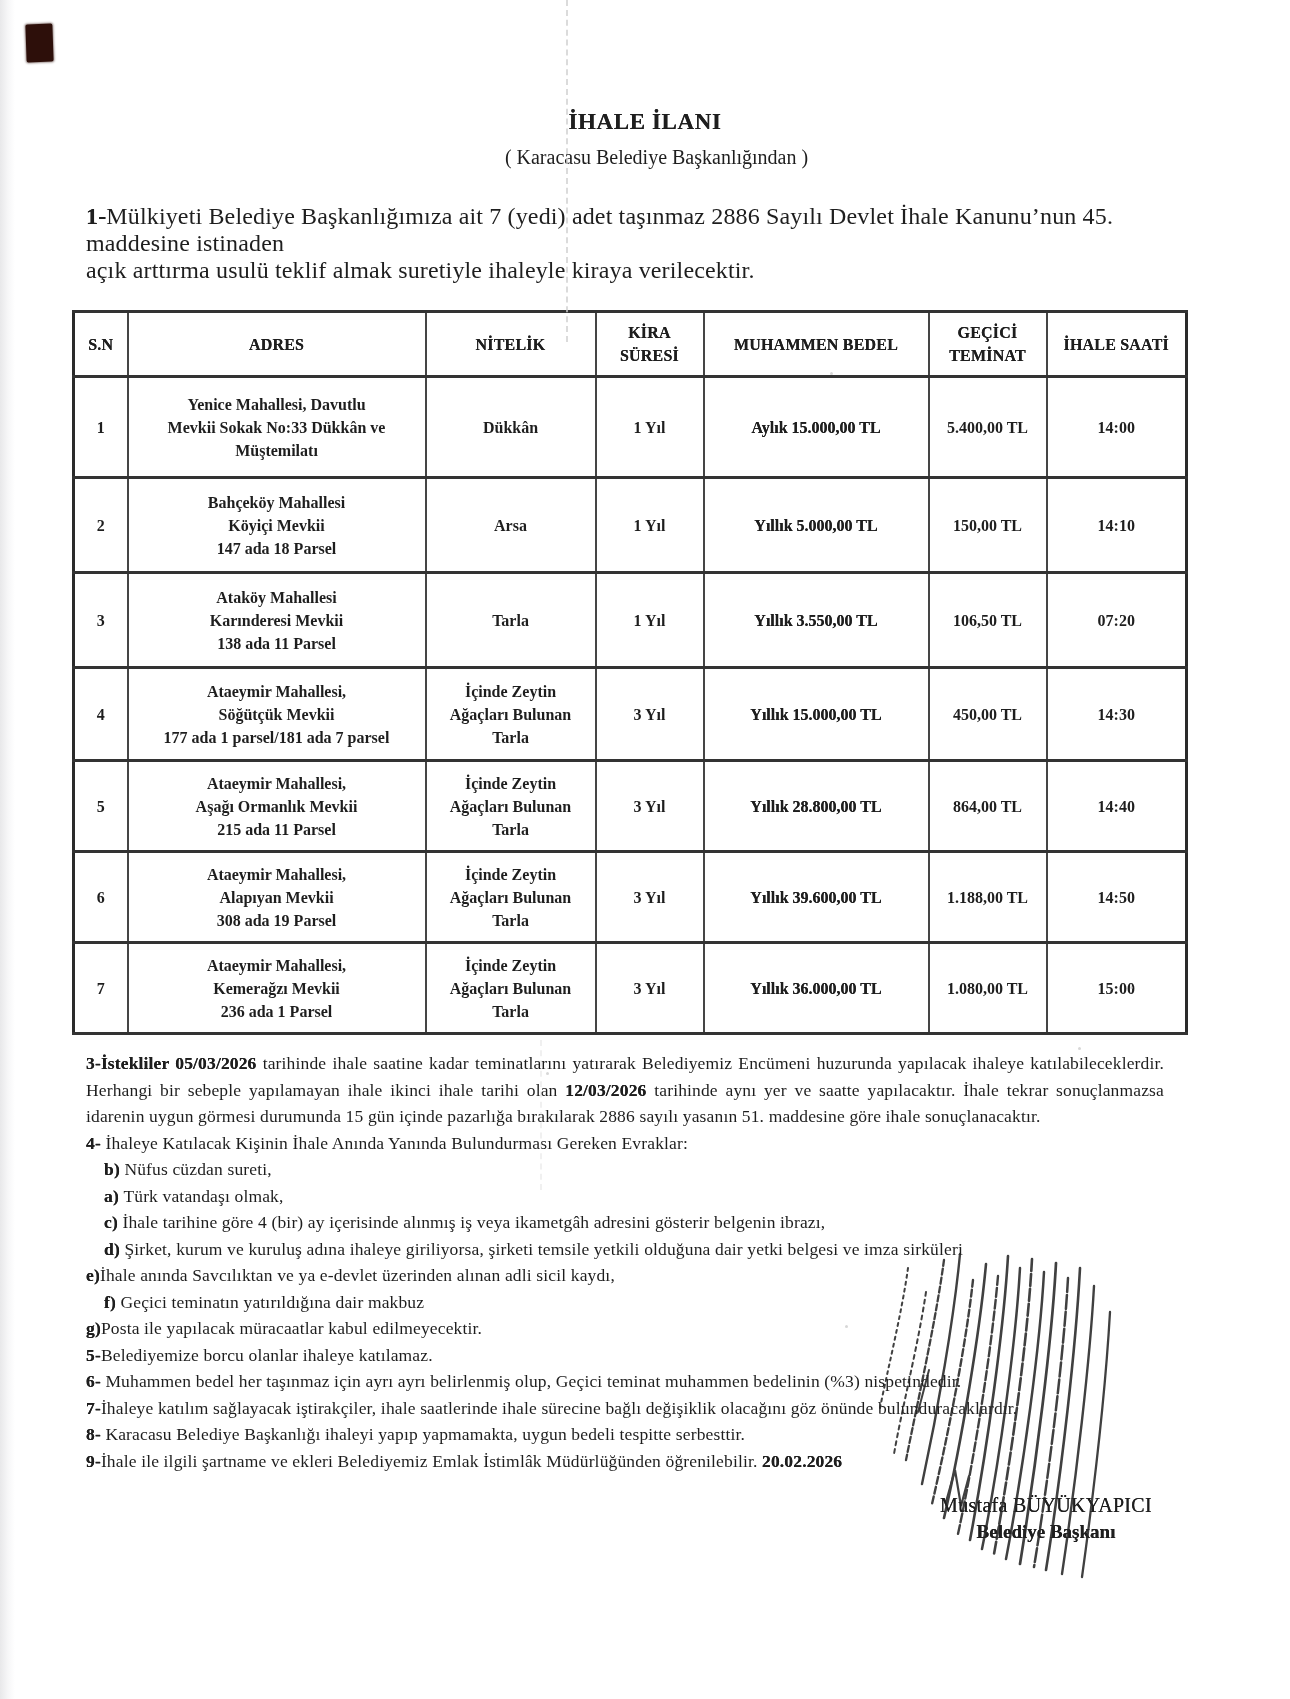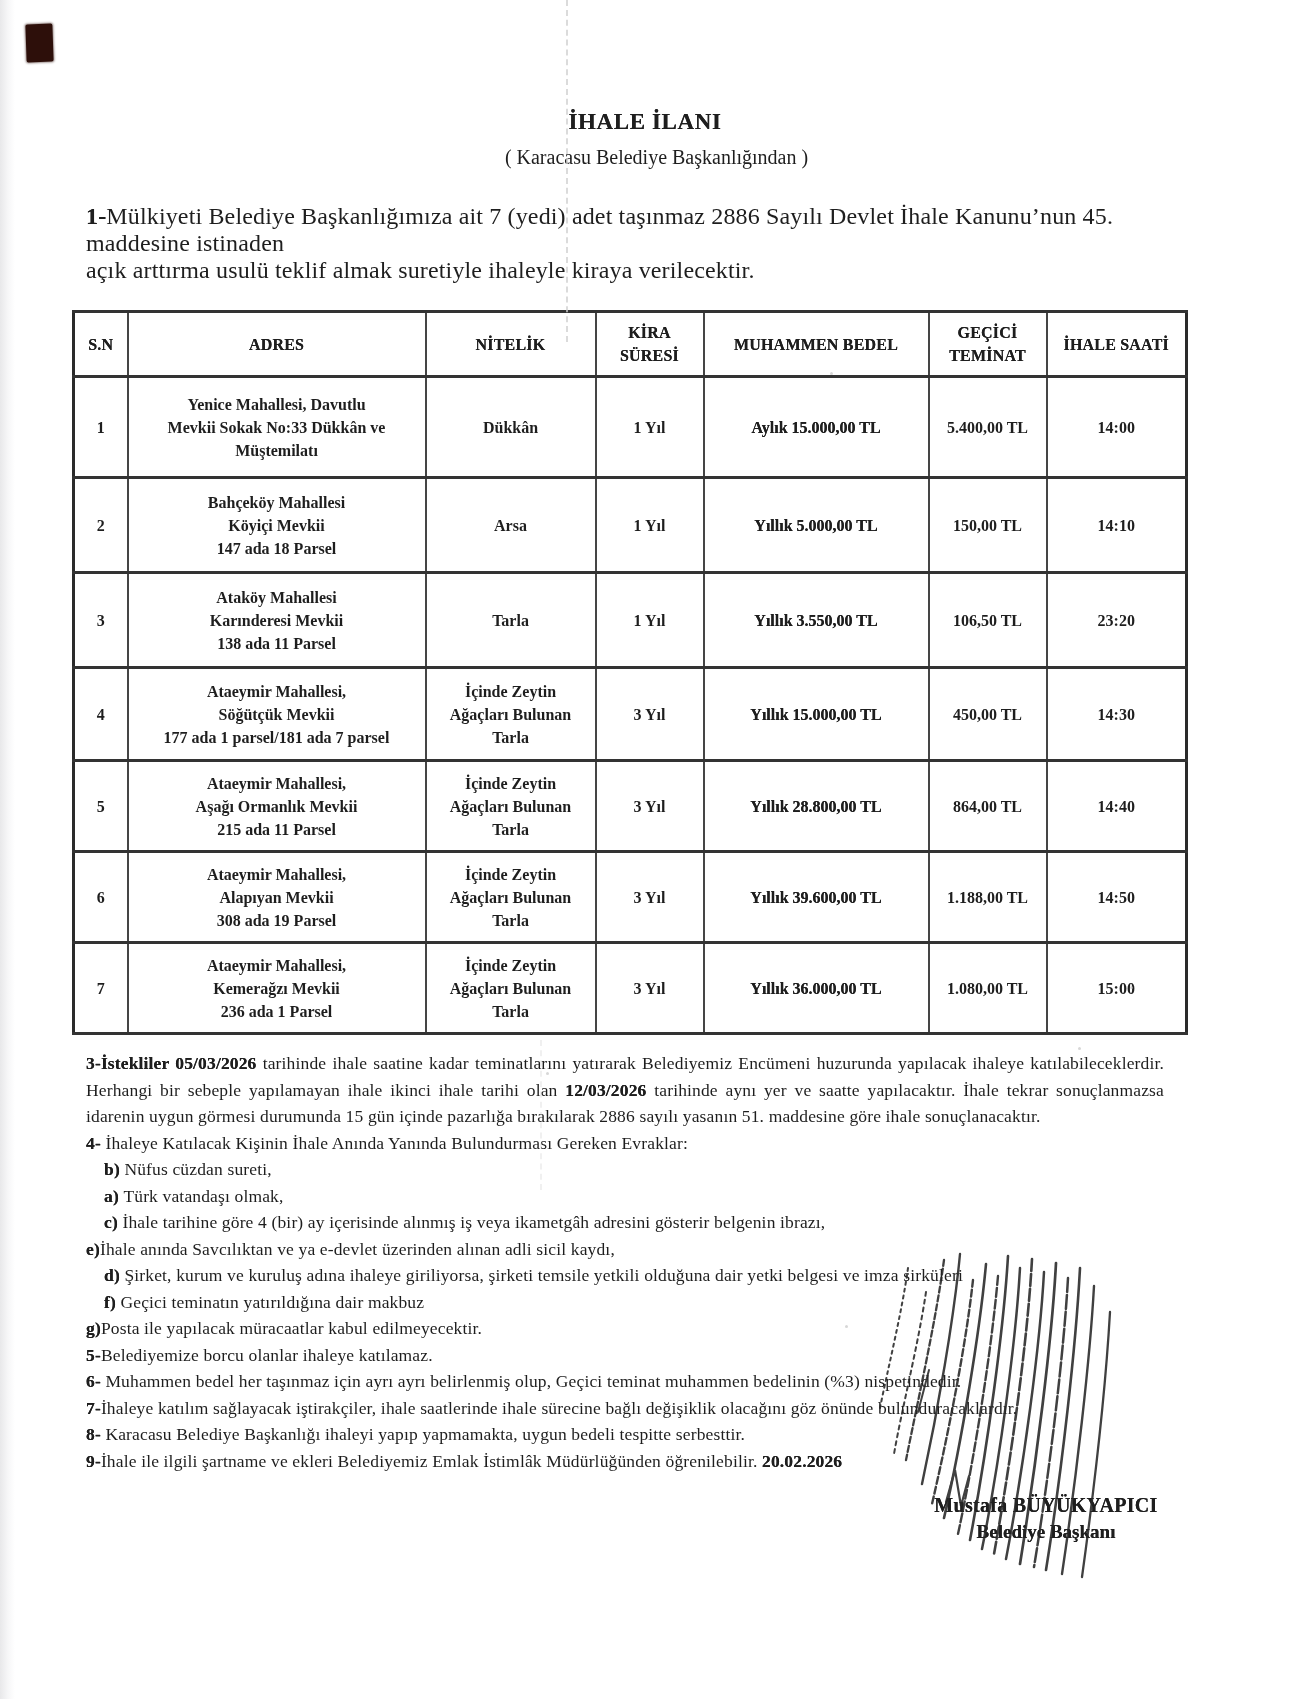--- a/index.html
+++ b/index.html
@@ -47,21 +47,21 @@
   tr.r3 td{height:86px} tr.r4 td{height:84px} tr.r5 td{height:84px} tr.r6 td{height:84px}
 
   .notes { margin:15px 126px 0 86px; font-size:17.5px; line-height:26.5px;
     letter-spacing:.15px; }
   .notes .note { text-align:left; }
   .notes .note.justify { text-align:justify; }
   .notes .note.ind1 { padding-left:18px; }
 
   .signature { position:absolute; left:836px; top:1494px; width:420px;
     text-align:center; }
-  .signature .sig-name { font-size:20px; font-weight:bold; letter-spacing:.3px;
+  .signature .sig-name { font-size:20px; font-weight:normal; letter-spacing:.3px;
     text-shadow:0 0 .6px #222; }
   .signature .sig-role { margin-top:4px; font-size:19px; font-weight:bold;
     text-shadow:0 0 .6px #222; }
   .scribble { position:absolute; left:848px; top:1250px; width:310px; height:332px;
     pointer-events:none; }
 </style>
 </head>
 <body>
 
 <div class="page">
@@ -125,21 +125,21 @@
           <td>150,00 TL</td>
           <td>14:10</td>
         </tr>
         <tr class="r2">
           <td>3</td>
           <td>Ataköy Mahallesi<br>Karınderesi Mevkii<br>138 ada 11 Parsel</td>
           <td>Tarla</td>
           <td>1 Yıl</td>
           <td class="bedel">Yıllık 3.550,00 TL</td>
           <td>106,50 TL</td>
-          <td>23:20</td>
+          <td>07:20</td>
         </tr>
         <tr class="r3">
           <td>4</td>
           <td>Ataeymir Mahallesi,<br>Söğütçük Mevkii<br>177 ada 1 parsel/181 ada 7 parsel</td>
           <td>İçinde Zeytin<br>Ağaçları Bulunan<br>Tarla</td>
           <td>3 Yıl</td>
           <td class="bedel">Yıllık 15.000,00 TL</td>
           <td>450,00 TL</td>
           <td>14:30</td>
         </tr>
@@ -172,22 +172,22 @@
         </tr>
       </tbody>
   </table>
 
   <div class="notes" id="notes">
       <div class="note justify"><b>3-İstekliler </b><b>05/03/2026</b><span> tarihinde ihale saatine kadar teminatlarını yatırarak Belediyemiz Encümeni huzurunda yapılacak ihaleye katılabileceklerdir. Herhangi bir sebeple yapılamayan ihale ikinci ihale tarihi olan </span><b>12/03/2026</b><span> tarihinde aynı yer ve saatte yapılacaktır. İhale tekrar sonuçlanmazsa idarenin uygun görmesi durumunda 15 gün içinde pazarlığa bırakılarak 2886 sayılı yasanın 51. maddesine göre ihale sonuçlanacaktır.</span></div>
       <div class="note"><b>4- </b><span>İhaleye Katılacak Kişinin İhale Anında Yanında Bulundurması Gereken Evraklar:</span></div>
       <div class="note ind1"><b>b) </b><span>Nüfus cüzdan sureti,</span></div>
       <div class="note ind1"><b>a) </b><span>Türk vatandaşı olmak,</span></div>
       <div class="note ind1"><b>c) </b><span>İhale tarihine göre 4 (bir) ay içerisinde alınmış iş veya ikametgâh adresini gösterir belgenin ibrazı,</span></div>
+      <div class="note ind1"><b>d) </b><span>Şirket, kurum ve kuruluş adına ihaleye giriliyorsa, şirketi temsile yetkili olduğuna dair yetki belgesi ve imza sirküleri</span></div>
       <div class="note"><b>e)</b><span>İhale anında Savcılıktan ve ya e-devlet üzerinden alınan adli sicil kaydı,</span></div>
-      <div class="note ind1"><b>d) </b><span>Şirket, kurum ve kuruluş adına ihaleye giriliyorsa, şirketi temsile yetkili olduğuna dair yetki belgesi ve imza sirküleri</span></div>
       <div class="note ind1"><b>f) </b><span>Geçici teminatın yatırıldığına dair makbuz</span></div>
       <div class="note"><b>g)</b><span>Posta ile yapılacak müracaatlar kabul edilmeyecektir.</span></div>
       <div class="note"><b>5-</b><span>Belediyemize borcu olanlar ihaleye katılamaz.</span></div>
       <div class="note"><b>6- </b><span>Muhammen bedel her taşınmaz için ayrı ayrı belirlenmiş olup, Geçici teminat muhammen bedelinin (%3) nispetindedir.</span></div>
       <div class="note"><b>7-</b><span>İhaleye katılım sağlayacak iştirakçiler, ihale saatlerinde ihale sürecine bağlı değişiklik olacağını göz önünde bulunduracaklardır.</span></div>
       <div class="note"><b>8- </b><span>Karacasu Belediye Başkanlığı ihaleyi yapıp yapmamakta, uygun bedeli tespitte serbesttir.</span></div>
       <div class="note"><b>9-</b><span>İhale ile ilgili şartname ve ekleri Belediyemiz Emlak İstimlâk Müdürlüğünden öğrenilebilir. </span><b>20.02.2026</b></div>
     </div>
 
   <div class="signature">

